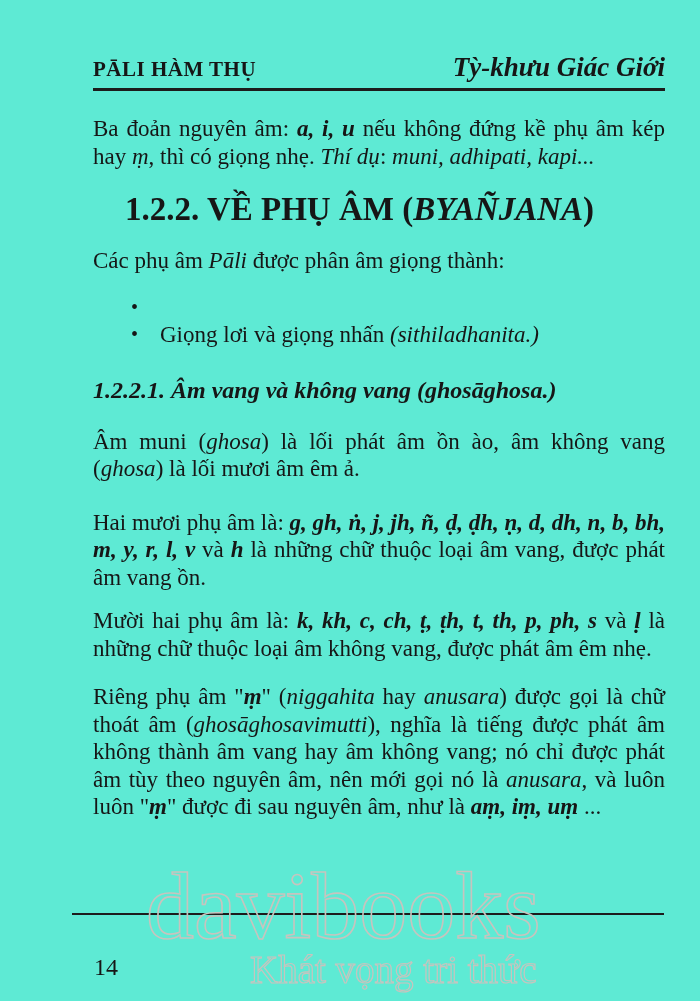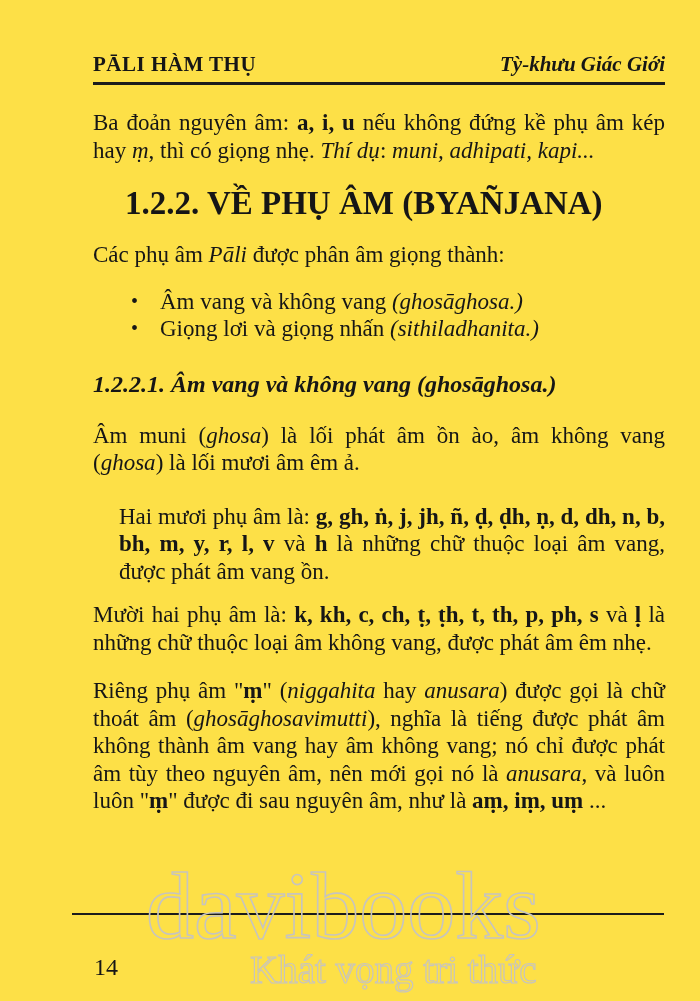--- a/index.html
+++ b/index.html
@@ -4,21 +4,21 @@
 <style>
   :root{
     --ink:#161616;
     --rule:#1c1c1c;
     --wm:#c7c4be;
   }
   html,body{margin:0;padding:0;background:#fff;}
   .page{
     position:relative;
     width:700px;height:1001px;
-    background:#fde047;
+    background:#5eead4;
     overflow:hidden;
     font-family:"Liberation Serif","DejaVu Serif",serif;
     color:var(--ink);
   }
   .content{
     position:absolute;
     left:93px;top:0;
     width:572px;
   }
   
@@ -32,36 +32,36 @@
     padding-bottom:5px;
   }
   .header-title{
     font-weight:bold;
     font-size:21px;
     letter-spacing:0.5px;
   }
   .header-author{
     font-weight:bold;
     font-style:italic;
-    font-size:21px;
+    font-size:27px;
   }
   .header-rule{
     height:3px;
     background:var(--rule);
   }
   
   .para{
     font-size:23px;
     line-height:27.5px;
     text-align:justify;
     margin:0;
   }
   .seg-b{font-weight:bold;}
   .seg-i{font-style:italic;}
-  .seg-bi{font-weight:bold;}
+  .seg-bi{font-weight:bold;font-style:italic;}
   .m-intro{margin-top:24px;}
   .h-section{
     margin-top:24px;
     font-size:33px;
     line-height:30px;
     font-weight:bold;
     text-align:left;
     margin-left:32px;
   }
   .m-cac{margin-top:23px;}
@@ -79,21 +79,21 @@
   }
   .h-subsection{
     margin-top:27px;
     font-size:24px;
     line-height:28px;
     font-weight:bold;
     font-style:italic;
     text-align:left;
   }
   .m-amvang{margin-top:24px;}
-  .m-haimuoi{margin-top:26px;margin-left:26px;}
+  .m-haimuoi{margin-top:26px;}
   .m-muoihai{margin-top:16px;}
   .m-rieng{margin-top:21px;}
   
   .footer-rule{
     position:absolute;
     left:72px;top:913px;
     width:592px;height:2px;
     background:var(--rule);
   }
   .page-number{
@@ -144,21 +144,20 @@
 
     <p class="para m-intro"><span>Ba đoản nguyên âm: </span><span class="seg-bi">a, i, u</span><span> nếu không đứng kề phụ âm kép hay </span><span class="seg-i">ṃ</span><span>, thì có giọng nhẹ. </span><span class="seg-i">Thí dụ</span><span>: </span><span class="seg-i">muni, adhipati, kapi...</span></p>
 
     <h2 class="para h-section"><span class="seg-b">1.2.2. VỀ PHỤ ÂM (</span><span class="seg-bi">BYAÑJANA</span><span class="seg-b">)</span></h2>
 
     <p class="para m-cac"><span>Các phụ âm </span><span class="seg-i">Pāli</span><span> được phân âm giọng thành:</span></p>
 
     <div class="bullet-list">
       <div class="bullet-item">
         <span class="bullet-marker">•</span>
-        <span><span>Âm vang và không vang </span><span class="seg-i">(ghosāghosa.)</span></span>
       </div>
       <div class="bullet-item">
         <span class="bullet-marker">•</span>
         <span><span>Giọng lơi và giọng nhấn </span><span class="seg-i">(sithiladhanita.)</span></span>
       </div>
     </div>
 
     <h3 class="para h-subsection"><span class="seg-bi">1.2.2.1. Âm vang và không vang (ghosāghosa.)</span></h3>
 
     <p class="para m-amvang"><span>Âm muni (</span><span class="seg-i">ghosa</span><span>) là lối phát âm ồn ào, âm không vang (</span><span class="seg-i">ghosa</span><span>) là lối mươi âm êm ả.</span></p>

